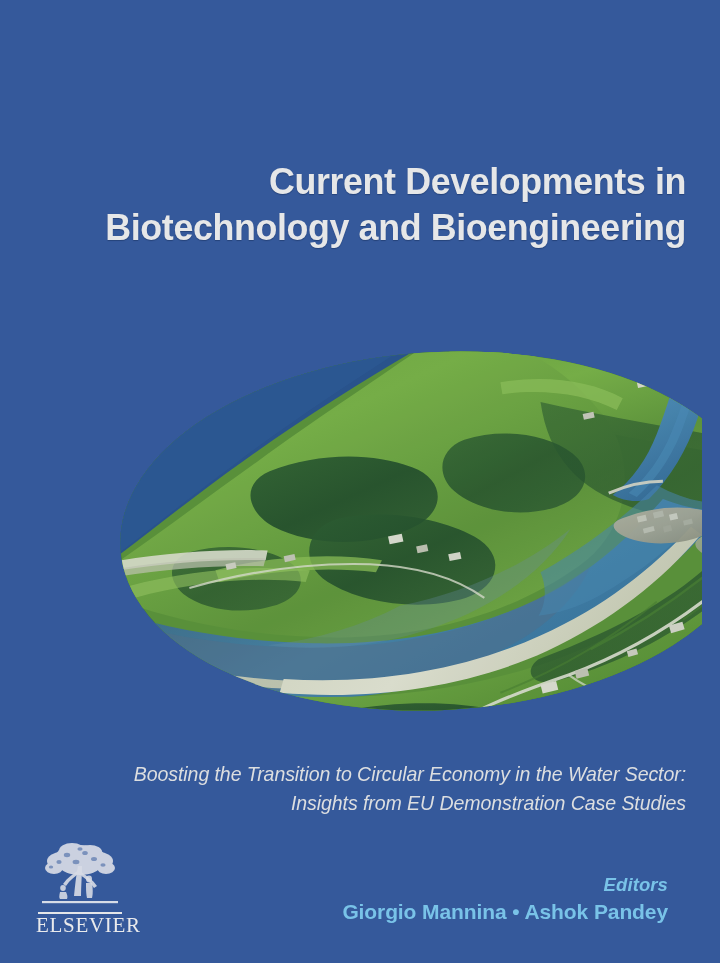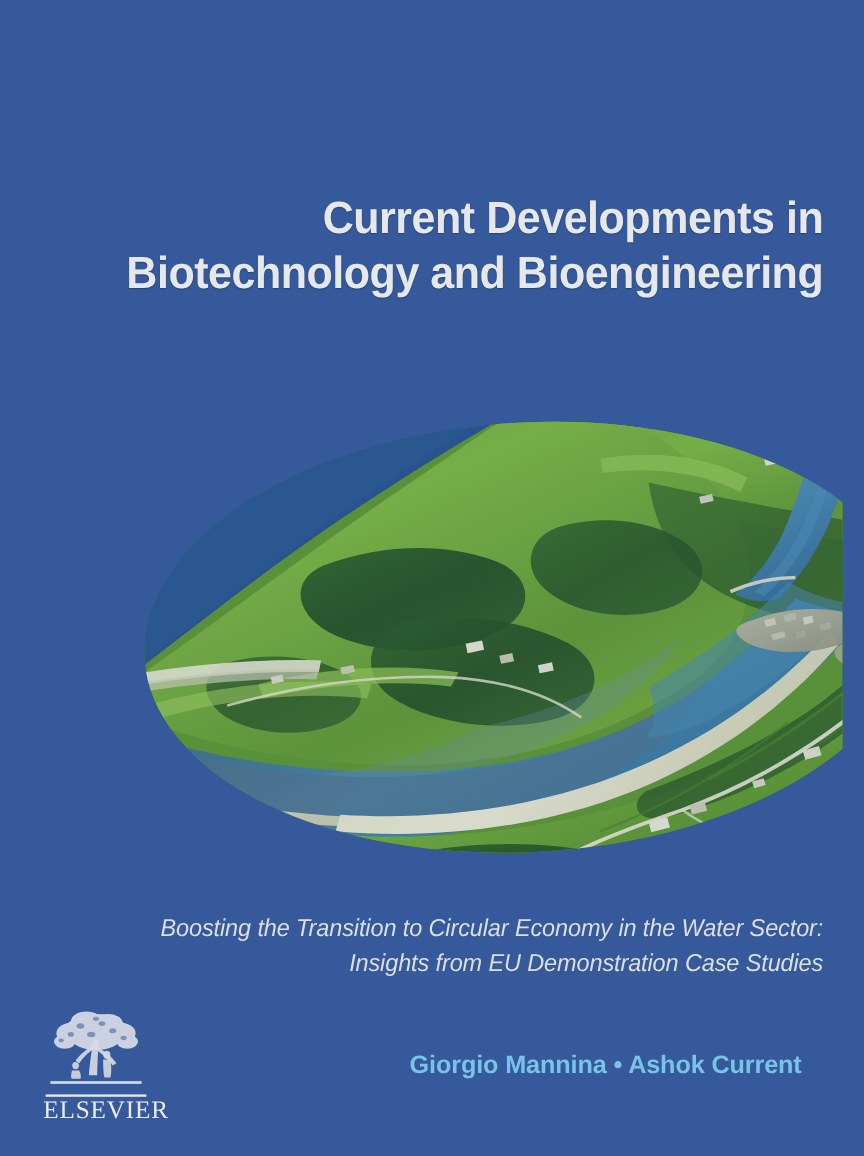--- a/index.html
+++ b/index.html
@@ -332,21 +332,22 @@
       </svg>
     </div>
   </div>
 
   <div id="subtitle-block">
     <span class="subtitle-line">Boosting the Transition to Circular Economy in the Water Sector:</span>
     <span class="subtitle-line">Insights from EU Demonstration Case Studies</span>
   </div>
 
   <div id="editors-block">
-    <span id="editors-names">Giorgio Mannina • Ashok Current</span>
+    <span id="editors-label">Editors</span>
+    <span id="editors-names">Giorgio Mannina • Ashok Pandey</span>
   </div>
 
   <div id="elsevier-logo">
     <svg id="elsevier-tree" viewBox="0 0 88 72">
       <g fill="#D8DCE6" opacity="0.92">
 
         <ellipse cx="44" cy="17" rx="25" ry="12"></ellipse>
         <ellipse cx="25" cy="21" rx="14" ry="9"></ellipse>
         <ellipse cx="63" cy="21" rx="14" ry="9"></ellipse>
         <ellipse cx="36" cy="11" rx="13" ry="8"></ellipse>

